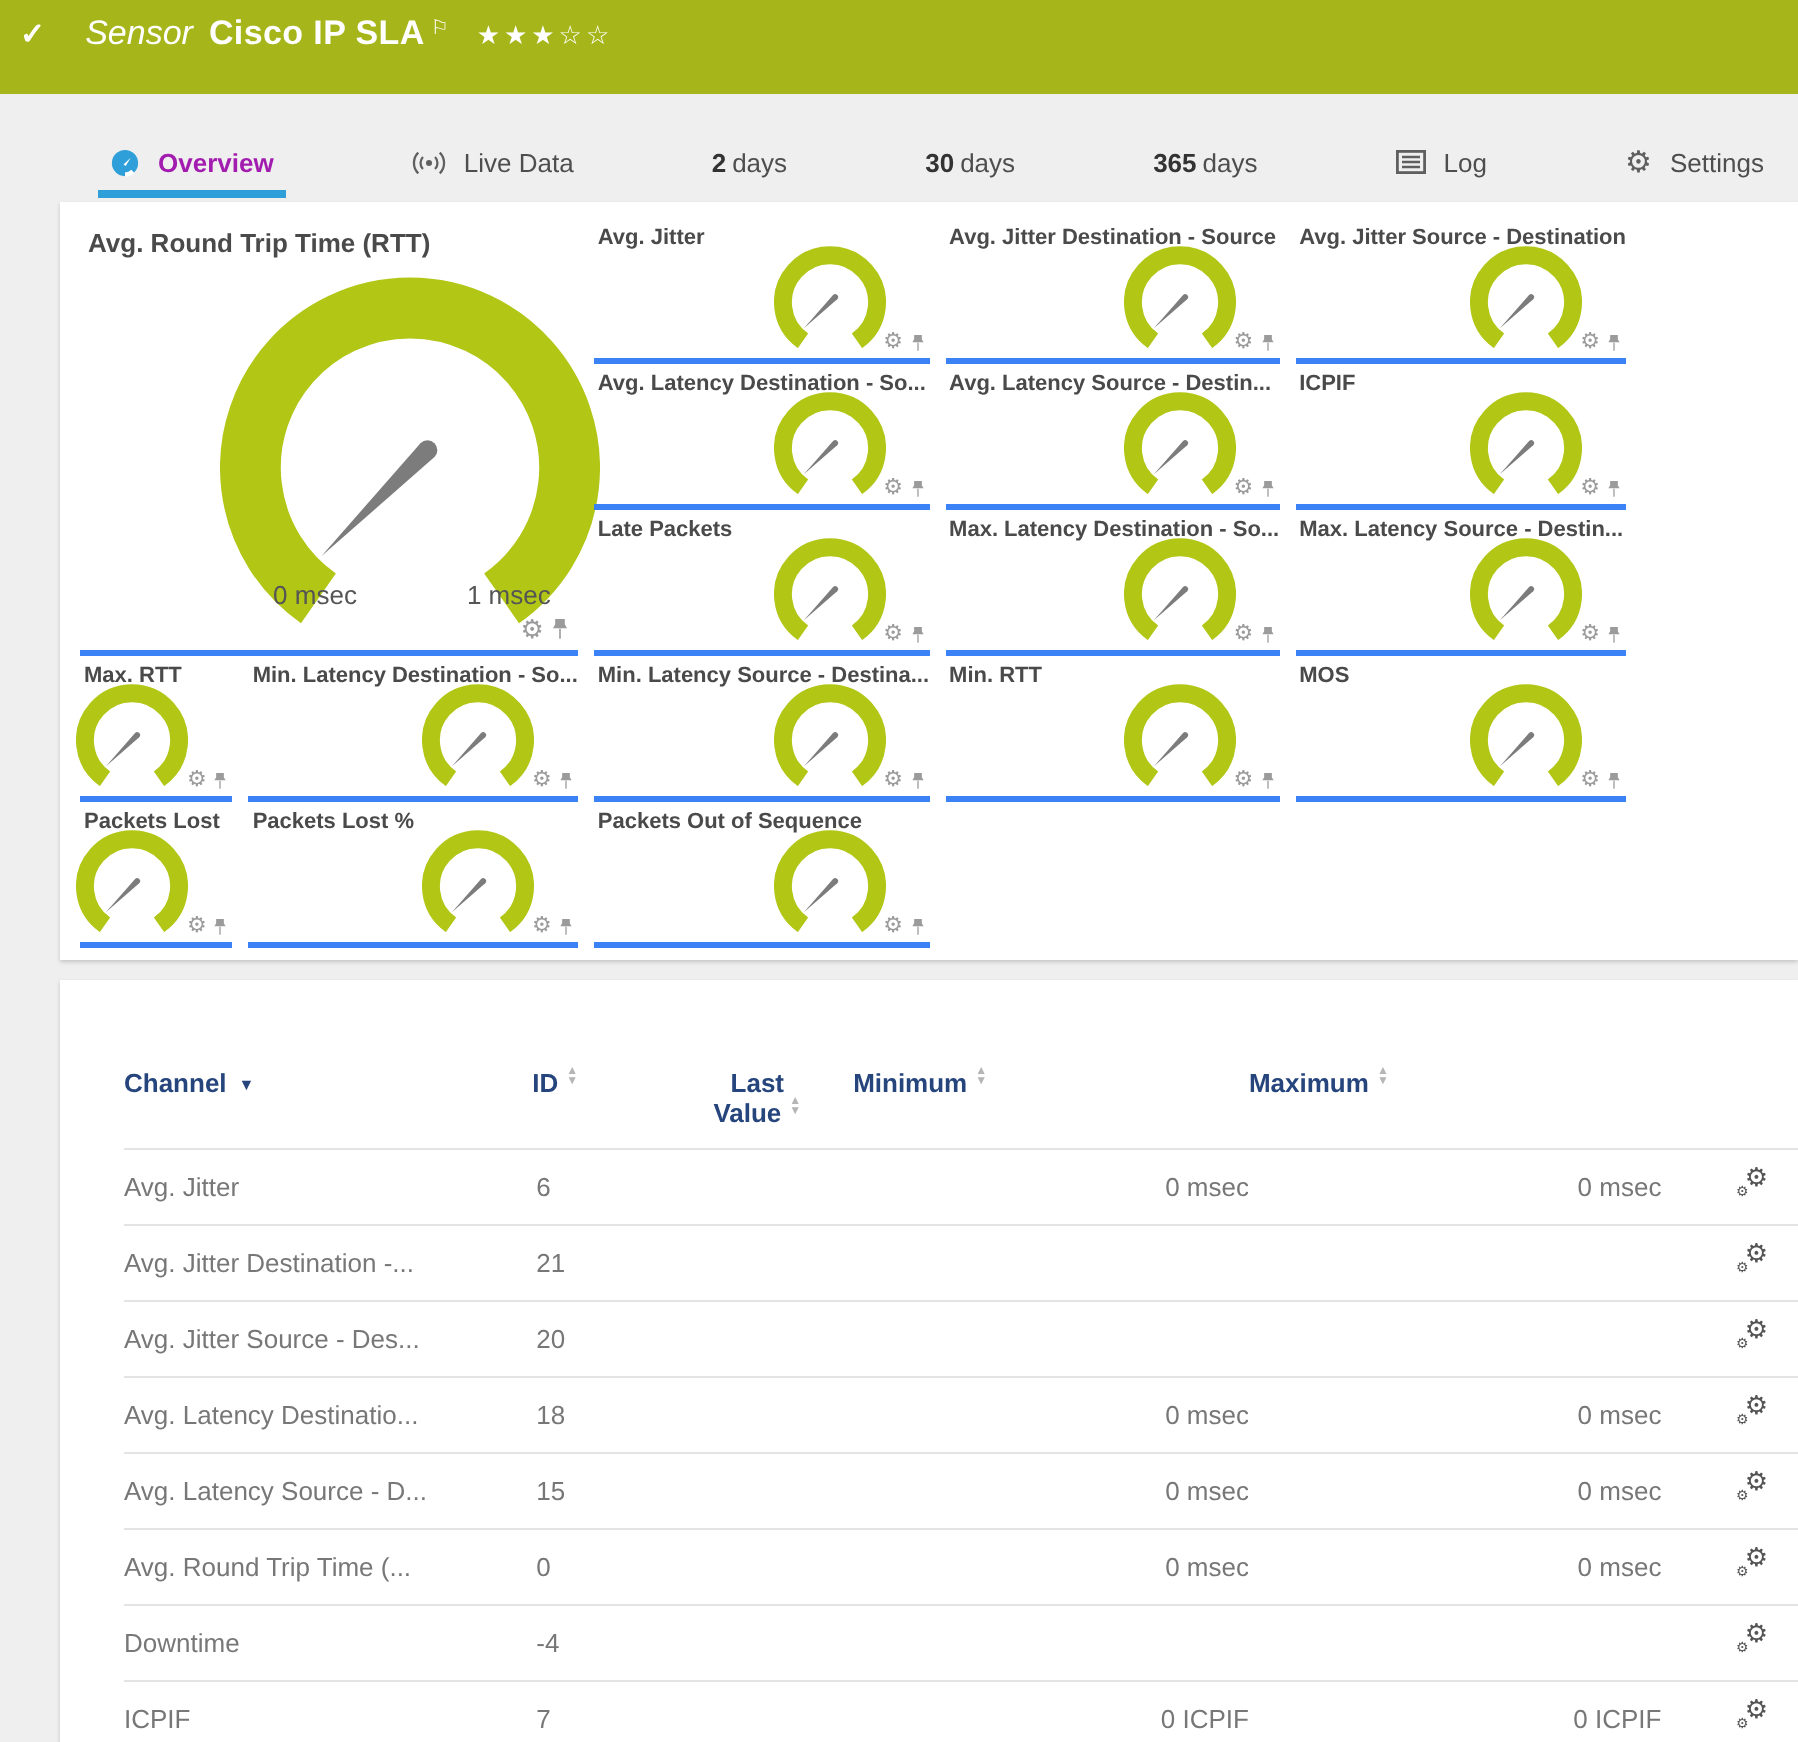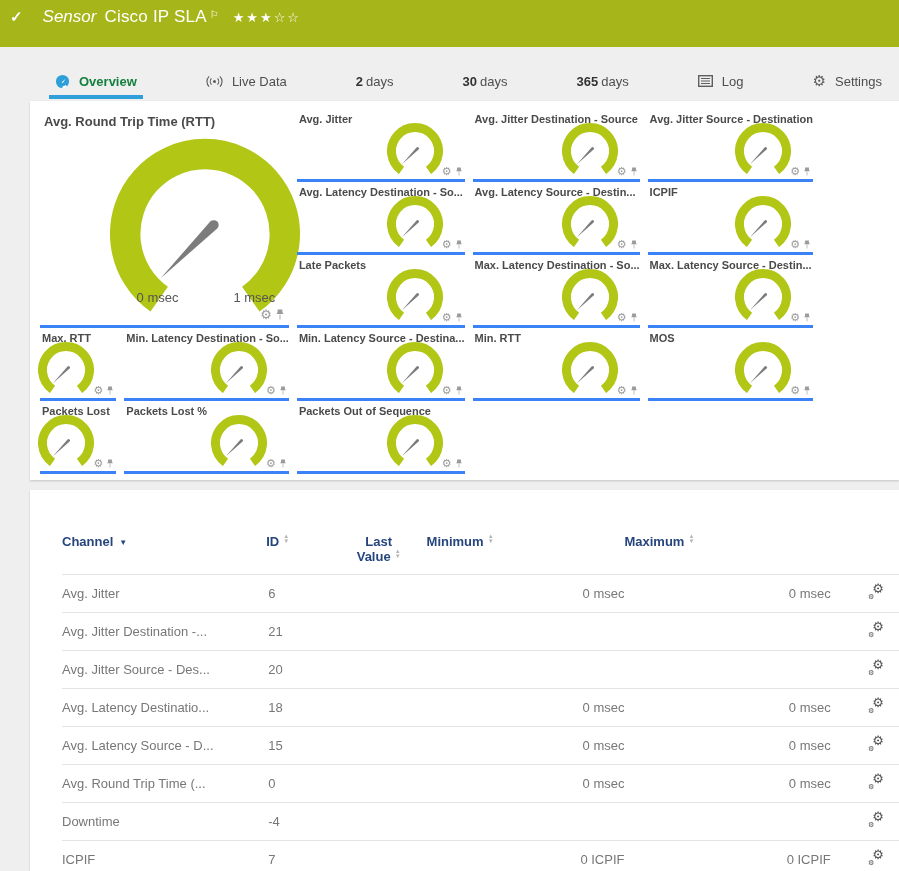--- a/index.html
+++ b/index.html
@@ -4,32 +4,32 @@
 <style>
   * { margin:0; padding:0; box-sizing:border-box; }
   html,body { width:899px; height:871px; overflow:hidden; background:#efefef;
     font-family:"Liberation Sans", sans-serif; }
 
   
   .banner { background:#a6b61a; color:#fff; padding:7px 10px 6px 10px; height:47px; }
   .banner-line1 { display:flex; align-items:center; }
   .check { font-size:15px; font-weight:bold; margin-right:8px; }
   .kind { font-style:italic; font-size:17px; margin-right:8px; font-weight:400;margin-left:12px; }
-  .sensor-title { font-size:17px; font-weight:normal; letter-spacing:.2px;text-align:center; }
+  .sensor-title { font-size:17px; font-weight:bold; letter-spacing:.2px;text-align:center; }
   .flag { font-size:10px; vertical-align:top; margin-left:3px; position:relative; top:-3px; }
   .stars { margin-left:14px; font-size:13px; letter-spacing:2px; cursor:pointer; }
   .status-ok { font-size:12px; font-weight:bold; margin:3px 0 0 45px; }
 
   
   .tabbar { display:flex; align-items:stretch; justify-content:space-between;
     padding:0 14px 0 52px; height:36px; margin-top:16px; }
   .tab { display:flex; align-items:center; gap:6px; font-size:13px; color:#4e4e4e;
     position:relative; padding:0 3px; cursor:pointer; white-space:nowrap; }
   .tab .num { font-weight:bold; color:#333; margin-right:3px; }
-  .tab.active { color:#15803d; font-weight:bold;justify-content:space-between; }
+  .tab.active { color:#a21caf; font-weight:bold;justify-content:space-between; }
   .tab.active::after { content:""; position:absolute; left:-3px; right:-3px; bottom:0;
     height:4px; background:#2e9fd8; }
   .tab svg { display:block; }
   .gear-glyph { font-size:15px; color:#5f5f5f; line-height:1; }
 
   
   .card { background:#fff; margin-left:30px; box-shadow:0 1px 2px rgba(0,0,0,.18); }
   .card-gauges { margin-top:2px; padding:8px 86px 6px 10px; }
 
   .gauge-grid { display:grid; grid-template-columns:repeat(5,1fr); grid-auto-rows:73px;

